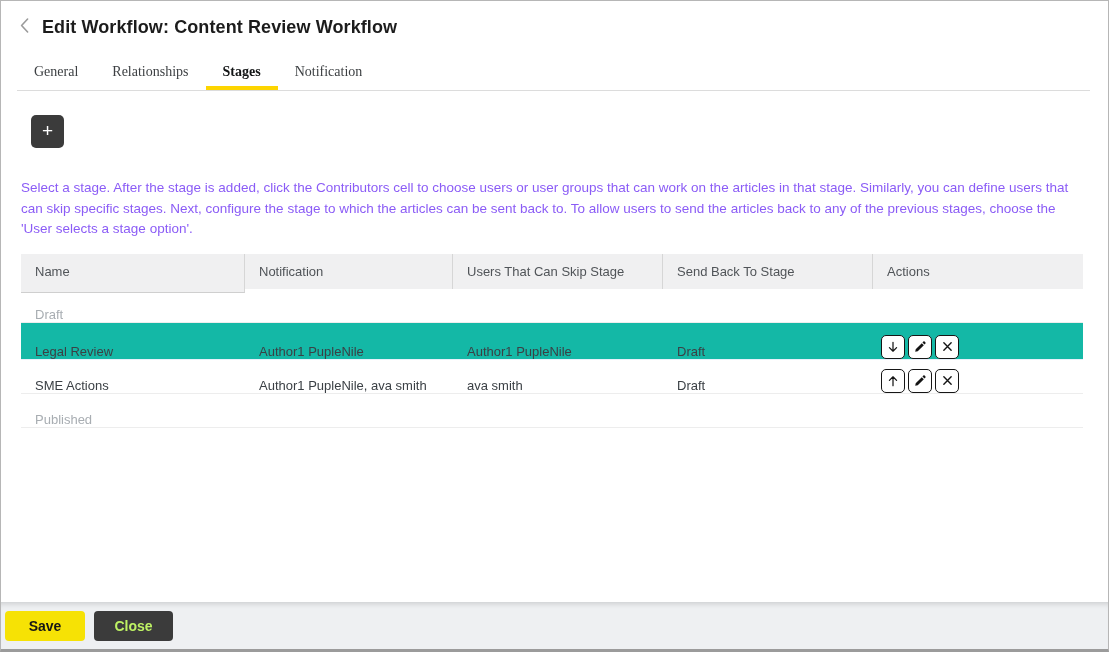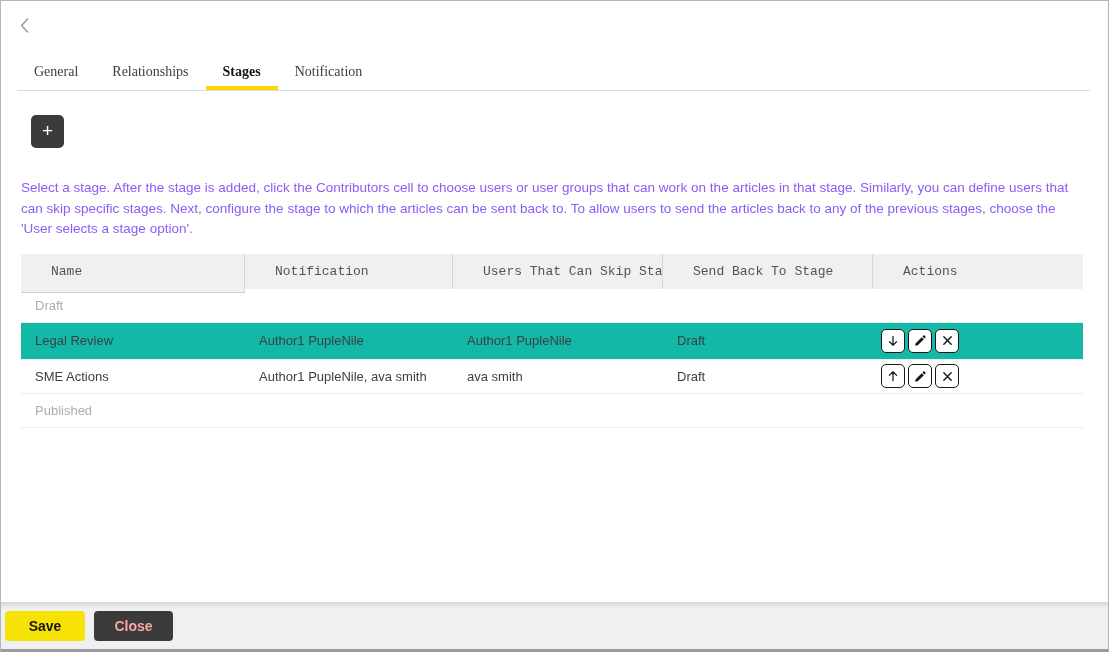--- a/index.html
+++ b/index.html
@@ -32,59 +32,60 @@
     background: #3b3b3b; border: none; border-radius: 5px; cursor: pointer;
   }
   .add-btn .plus { color: #fff; font-size: 19px; font-weight: 400; line-height: 1; transform: translateY(-1px); }
   
   .desc { margin: 30px 20px 0 20px; width: 1069px; font-size: 13.5px; line-height: 20.5px; color: #8b5cf6; }
   
   .stage-table { margin: 14px 20px 0 20px; width: 1062px; font-size: 13px; }
   .t-header { display: flex; height: 35px; align-items: flex-start; position: relative; z-index: 2; }
   .th {
     background: #f0f0f1; color: #505458; height: 35px; line-height: 35px;
-    padding-left: 30px; border-right: 1px solid #d6d6d6; overflow: hidden; white-space: nowrap; font-family: Liberation Mono, monospace;
+    padding-left: 14px; border-right: 1px solid #d6d6d6; overflow: hidden; white-space: nowrap;
   }
   .th.last { border-right: none; }
   .th.tall { height: 39px; border-bottom: 1px solid #cfcfcf; }
   .c1 { width: 224px; } .c2 { width: 208px; } .c3 { width: 210px; } .c4 { width: 210px; } .c5 { width: 210px; }
-  .t-row { display: flex; align-items: center; height: 34px; border-bottom: 1px solid #ededed; background: #fff; cursor: pointer; }
+  .t-row { display: flex; align-items: flex-end; height: 34px; border-bottom: 1px solid #ededed; background: #fff; cursor: pointer; }
   .t-row.selected { background: #14b8a6; height: 37px; border-bottom-color: #e7f1fb; }
   .t-row.disabled { color: #a8adb2; cursor: default; }
   .t-cell { padding-left: 14px; overflow: hidden; white-space: nowrap; }
   .t-cell.actions { padding-left: 8px; display: flex; align-items: center; gap: 3px; }
   .icon-btn {
     display: inline-flex; align-items: center; justify-content: center;
     width: 24px; height: 24px; background: #fff;
     border: 1.6px solid #161616; border-radius: 5px; cursor: pointer; padding: 0;
   }
   
   .footer {
     position: absolute; left: 0; right: 0; bottom: 0; height: 47px;
     background: #eef0f2;
     box-shadow: inset 0 6px 6px -5px rgba(0,0,0,.18);
     display: flex; align-items: center; gap: 9px; padding-left: 4px; margin-top: 13px;
   }
   .btn { height: 30px; border: none; border-radius: 4px; font-family: inherit; font-size: 14px; font-weight: 700; cursor: pointer; }
   .btn.save { width: 80px; background: #f6e205; color: #161616; }
-  .btn.close { width: 79px; background: #3b3b3b; color: #fca5a5; }
+  .btn.close { width: 79px; background: #3b3b3b; color: #bef264; }
 </style>
 </head>
 <body>
 
 <div class="window">
 
   <div class="titlebar">
     <button class="back-btn">
       <span>
         <svg width="11" height="17" viewBox="0 0 11 17">
             <path d="M8.6 2 2.6 8.5l6 6.5" fill="none" stroke="#9b9b9b" stroke-width="1.6" stroke-linecap="round" stroke-linejoin="round"></path>
           </svg>
       </span>
     </button>
+    <h1 class="page-title">Edit Workflow: Content Review Workflow</h1>
   </div>
 
   <nav class="tabs">
     <button class="tab">General</button>
     <button class="tab">Relationships</button>
     <button class="tab active">Stages</button>
     <button class="tab">Notification</button>
   </nav>
 
   <button class="add-btn">

